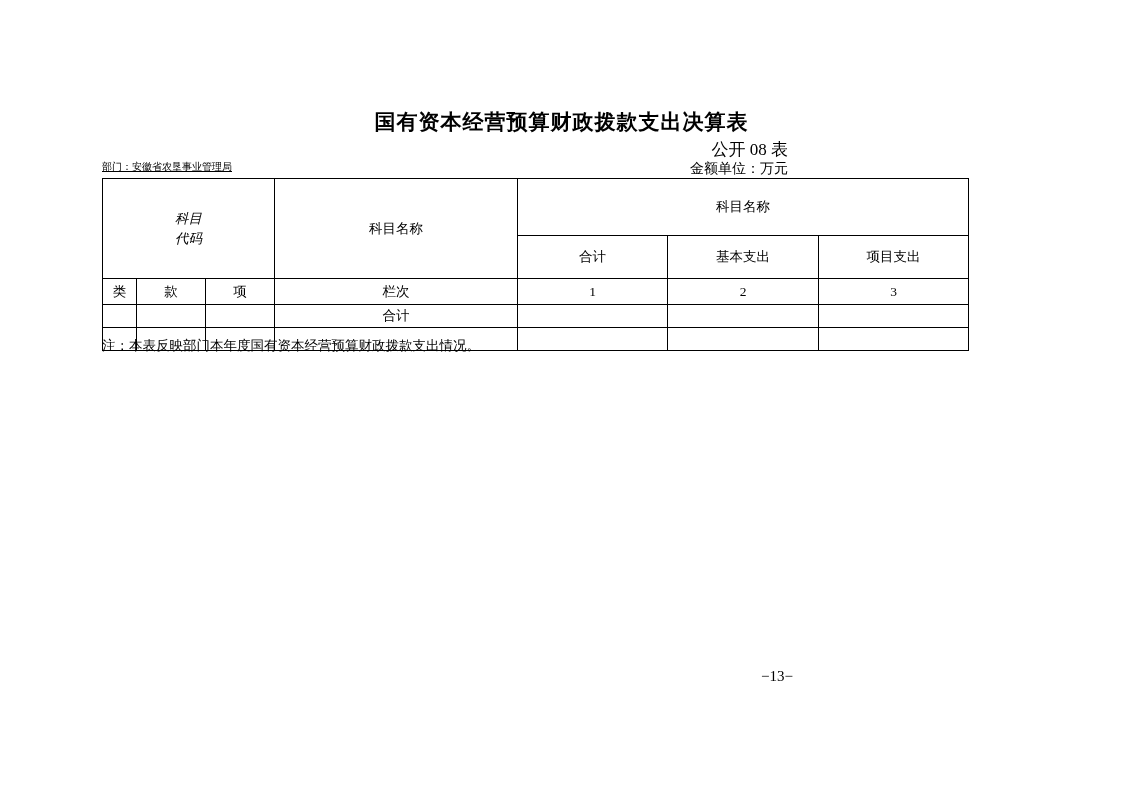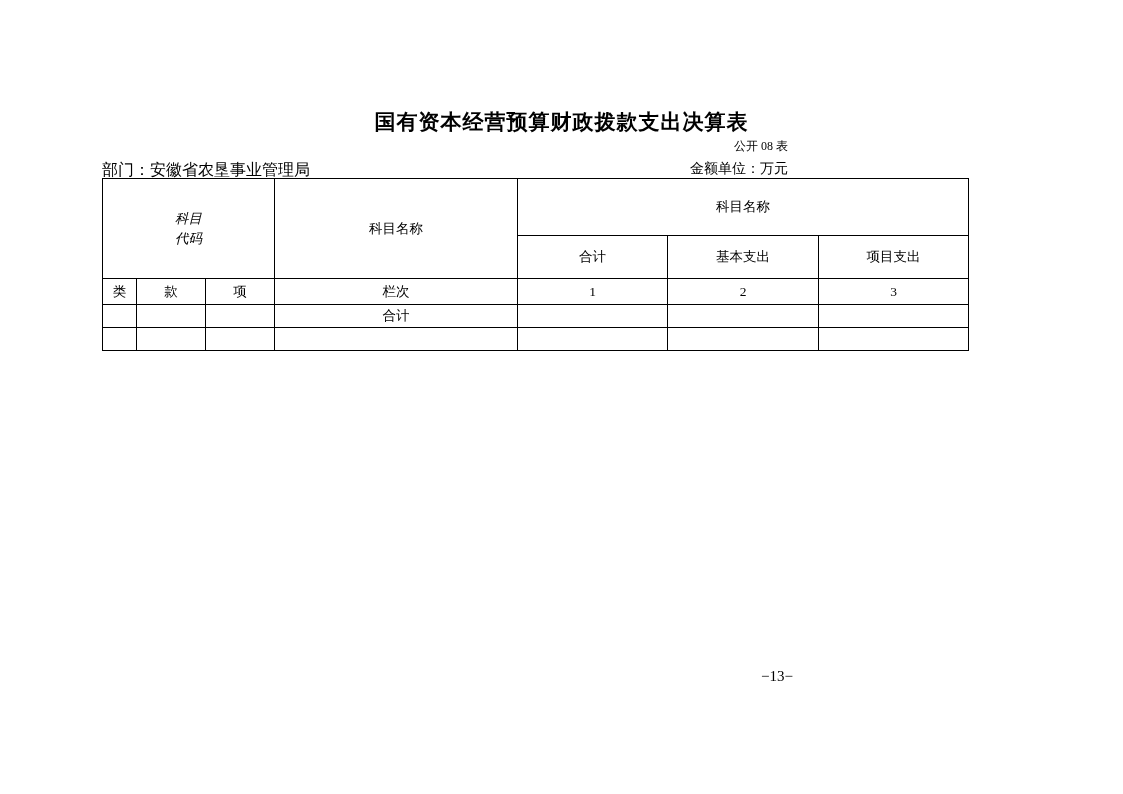--- a/index.html
+++ b/index.html
@@ -29,27 +29,28 @@
     text-align: center;
     font-size: 21px;
     font-weight: bold;
     letter-spacing: 1px;
     font-family: "Liberation Sans", "DejaVu Sans", sans-serif;
   }
   .form-code {
     position: absolute;
     top: 138px;
     right: 145px;
-    font-size: 12px;
+    font-size: 17px;
   }
   .dept-line {
     position: absolute;
     top: 160px;
     left: 102px;
-    font-size: 16px;
+    font-size: 10px;
+    text-decoration: underline;
   }
   .unit-line {
     position: absolute;
     top: 160px;
     right: 145px;
     font-size: 14px;
   }
   table.main {
     position: absolute;
     top: 178px;
@@ -150,16 +151,17 @@
         <td></td>
         <td></td>
         <td></td>
         <td></td>
         <td></td>
         <td></td>
       </tr>
     </tbody>
   </table>
 
+  <div class="notes note1">注：本表反映部门本年度国有资本经营预算财政拨款支出情况。</div>
 
   <div class="pagenum">−13−</div>
 
 </div>
 
 </body></html>

